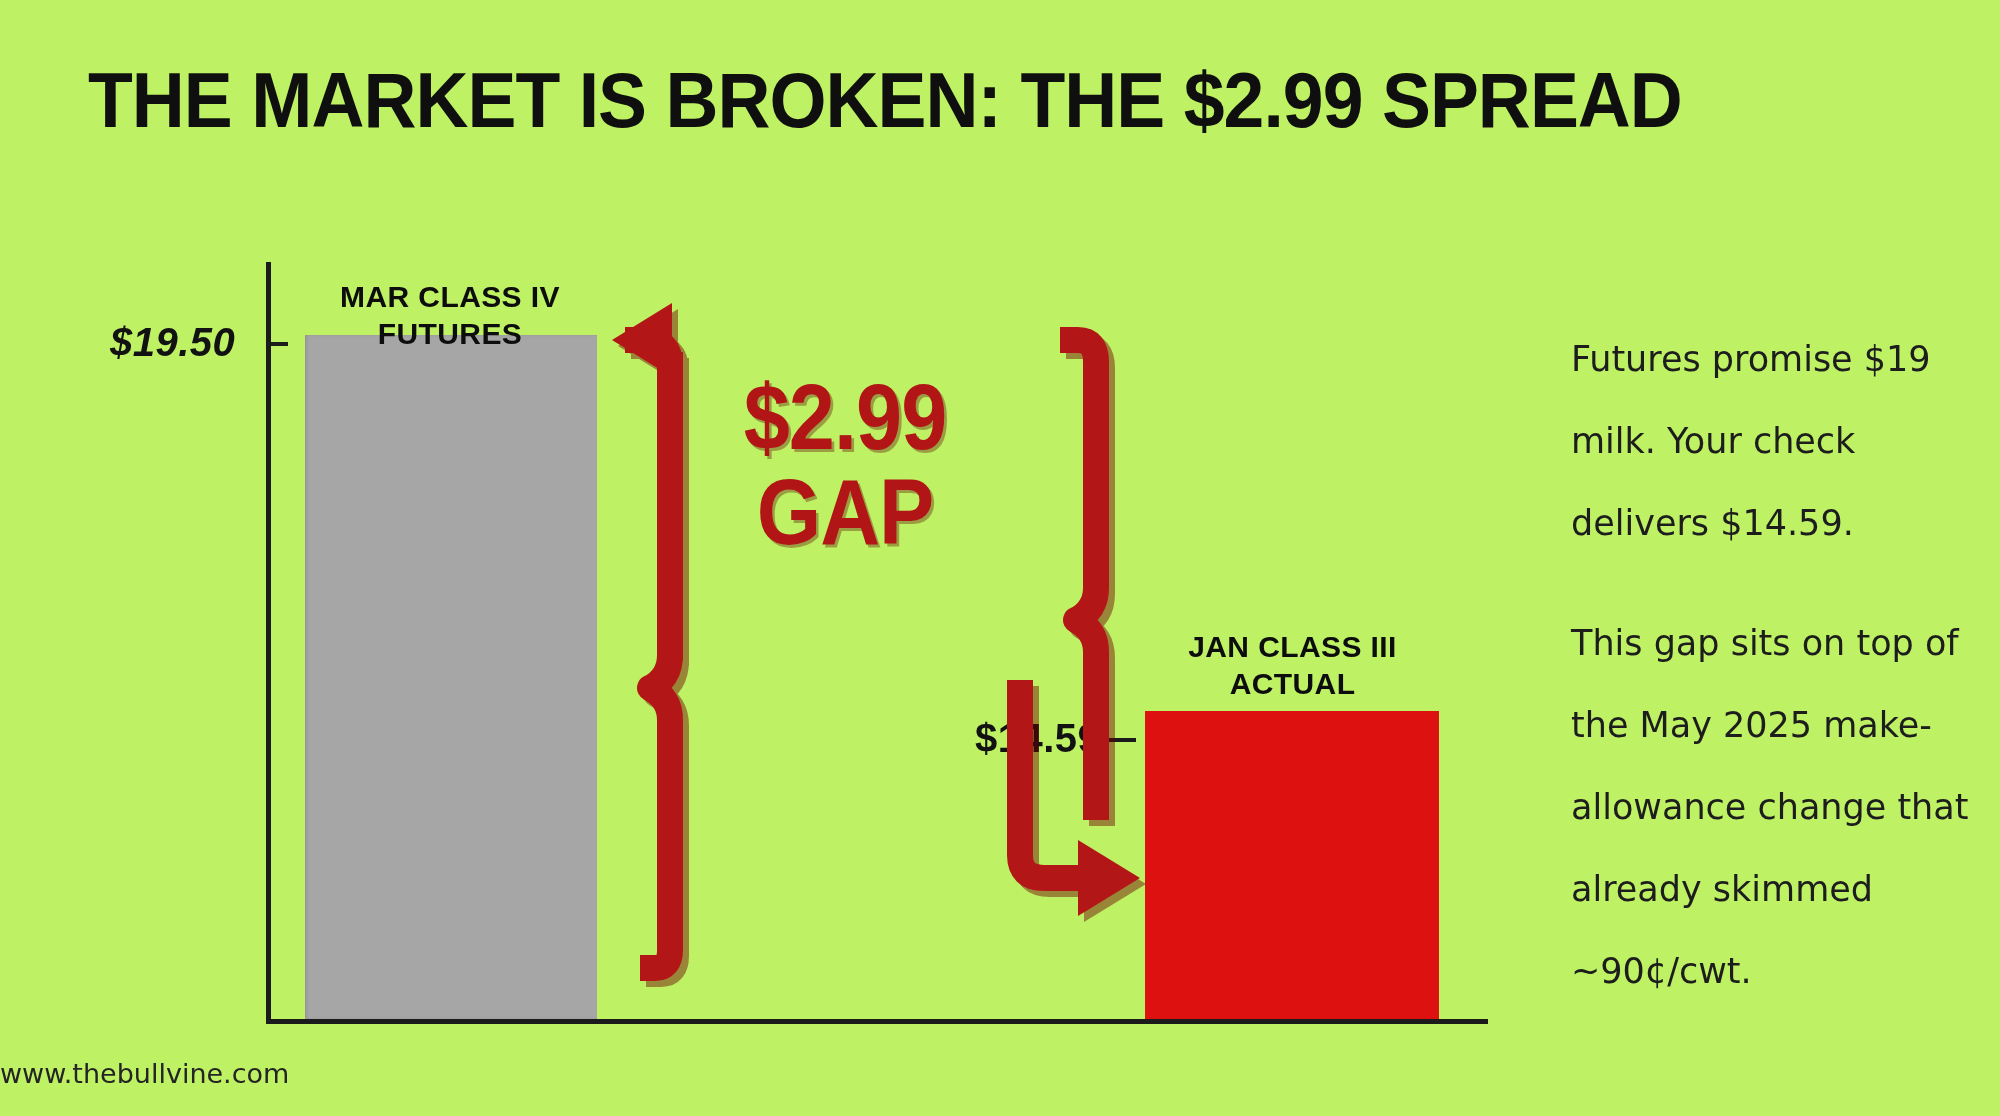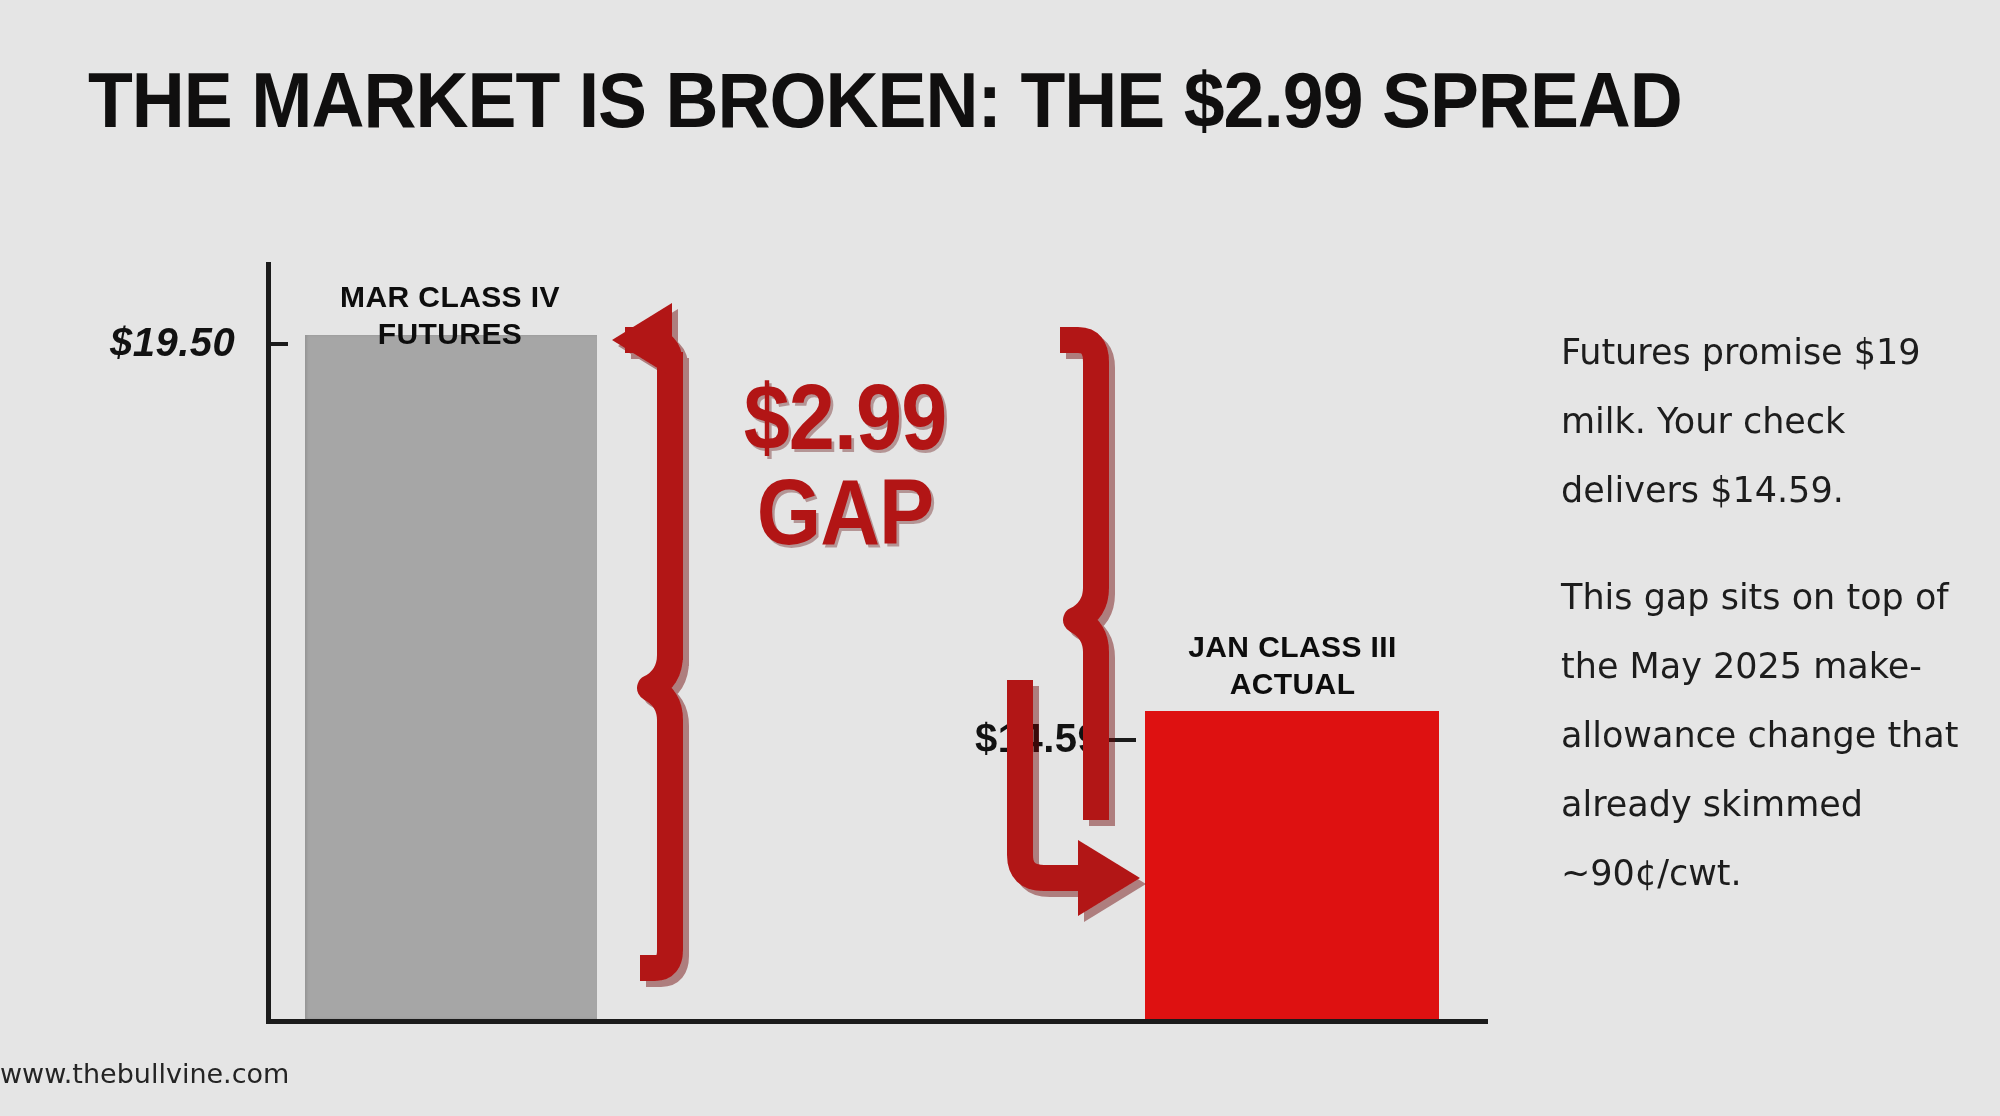--- a/index.html
+++ b/index.html
@@ -3,21 +3,21 @@
 <meta charset="utf-8">
 <style>
   html,body{margin:0;padding:0;}
   body{
     width:2000px;height:1116px;
     background:#FEFEFE;
     font-family:"Liberation Sans", sans-serif;
     overflow:hidden;
     position:relative;
   }
-  #stage{position:absolute;inset:0;background:#e5e5e5;}
+  #stage{position:absolute;inset:0;background:#bef264;}
 
   
   .title{
     position:absolute;
     left:88px; top:58px; width:1830px;
     font-family:"Liberation Sans", sans-serif;
     font-weight:bold;
     font-size:78px;
     line-height:84px;
     letter-spacing:-1px;
@@ -111,24 +111,24 @@
     white-space:pre-line;
   }
 
   
   .copy{
     position:absolute;
     left:1555px; top:318px;
     width:420px;
   }
   .copy p{
-    margin:0 0 38px 6px;
+    margin:0 0 38px 16px;
     font-family:"DejaVu Sans", sans-serif;
     font-size:35px;
-    line-height:69px;
+    line-height:82px;
     color:#1D1D1D;
     font-weight:400;
   }
 
   
   .footer{
     position:absolute;
     left:0; top:1058px; width:1520px;
     text-align:left;
     font-family:"DejaVu Sans", sans-serif;

